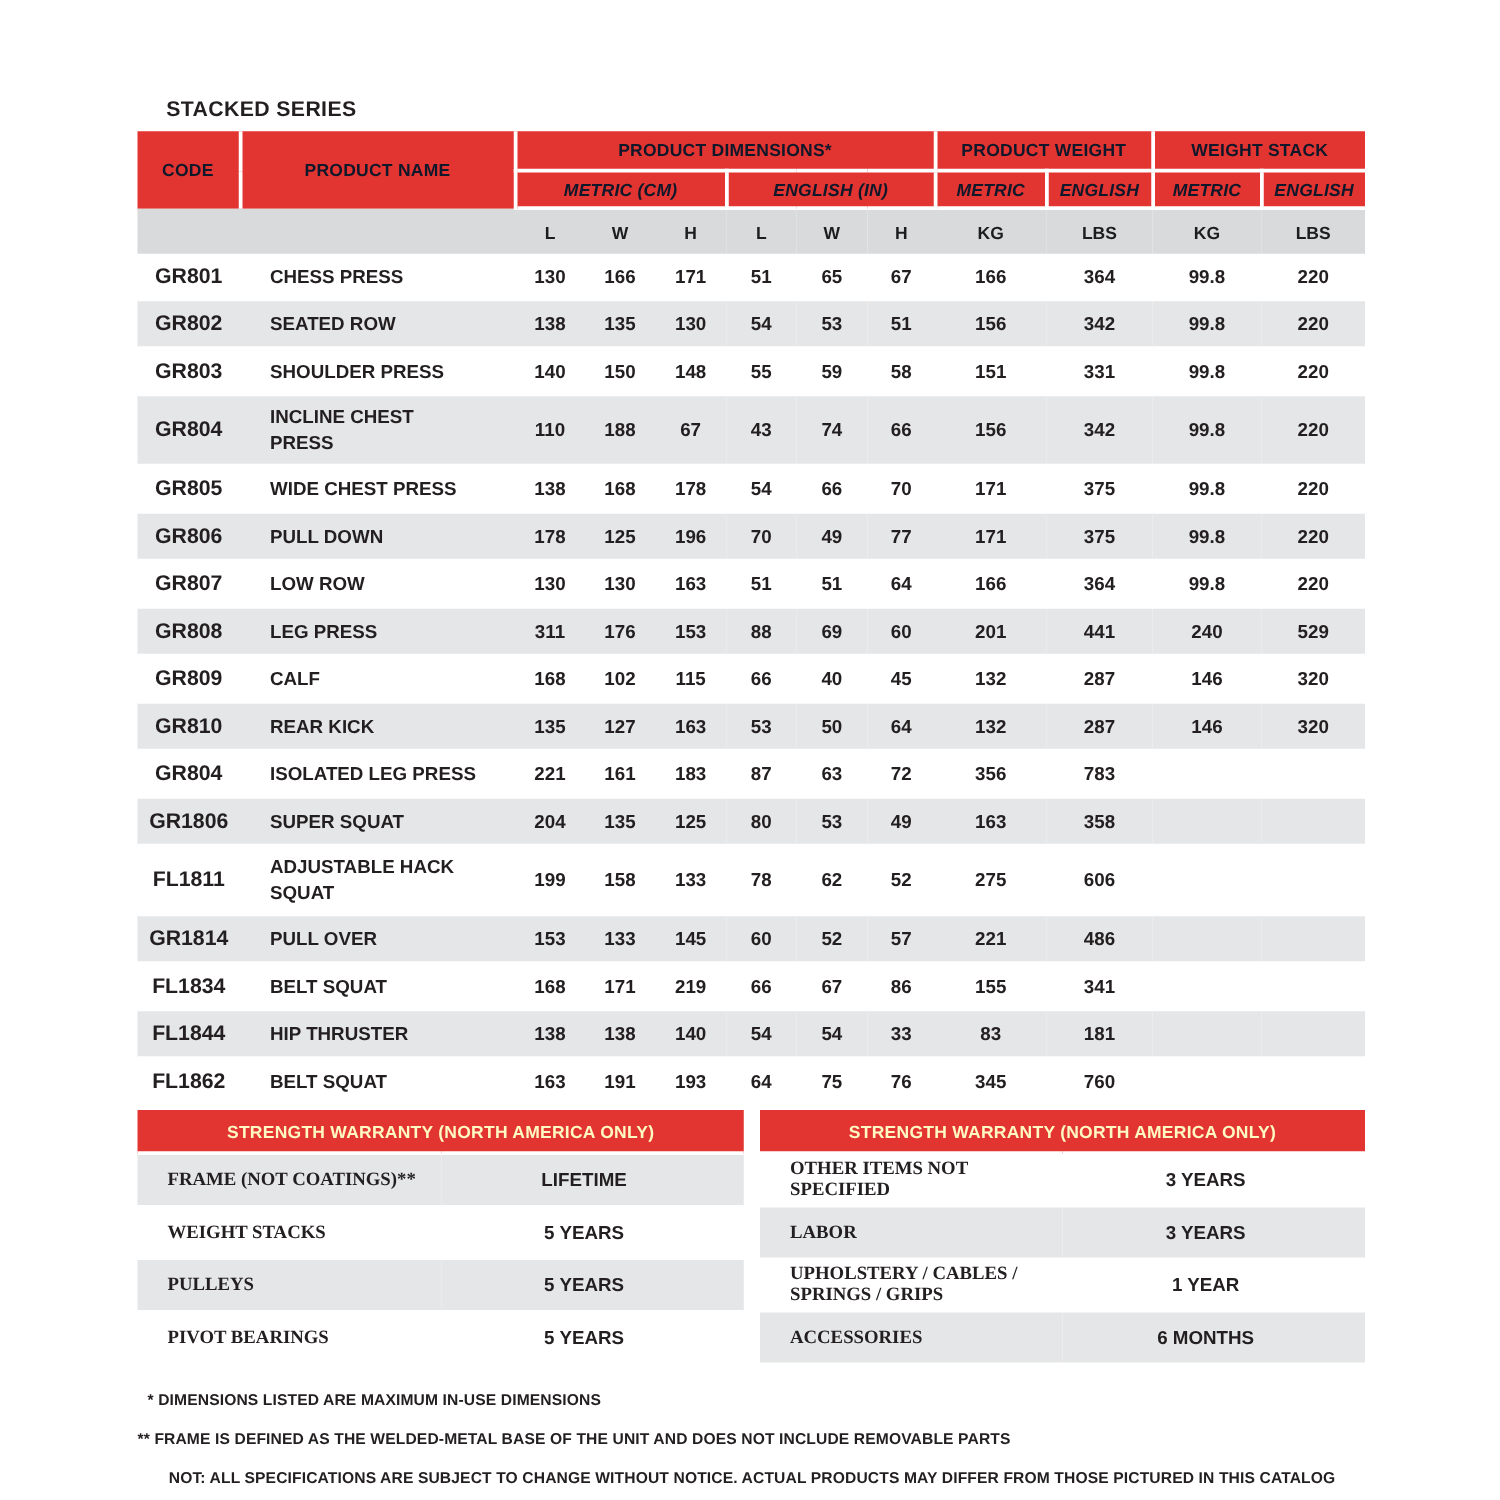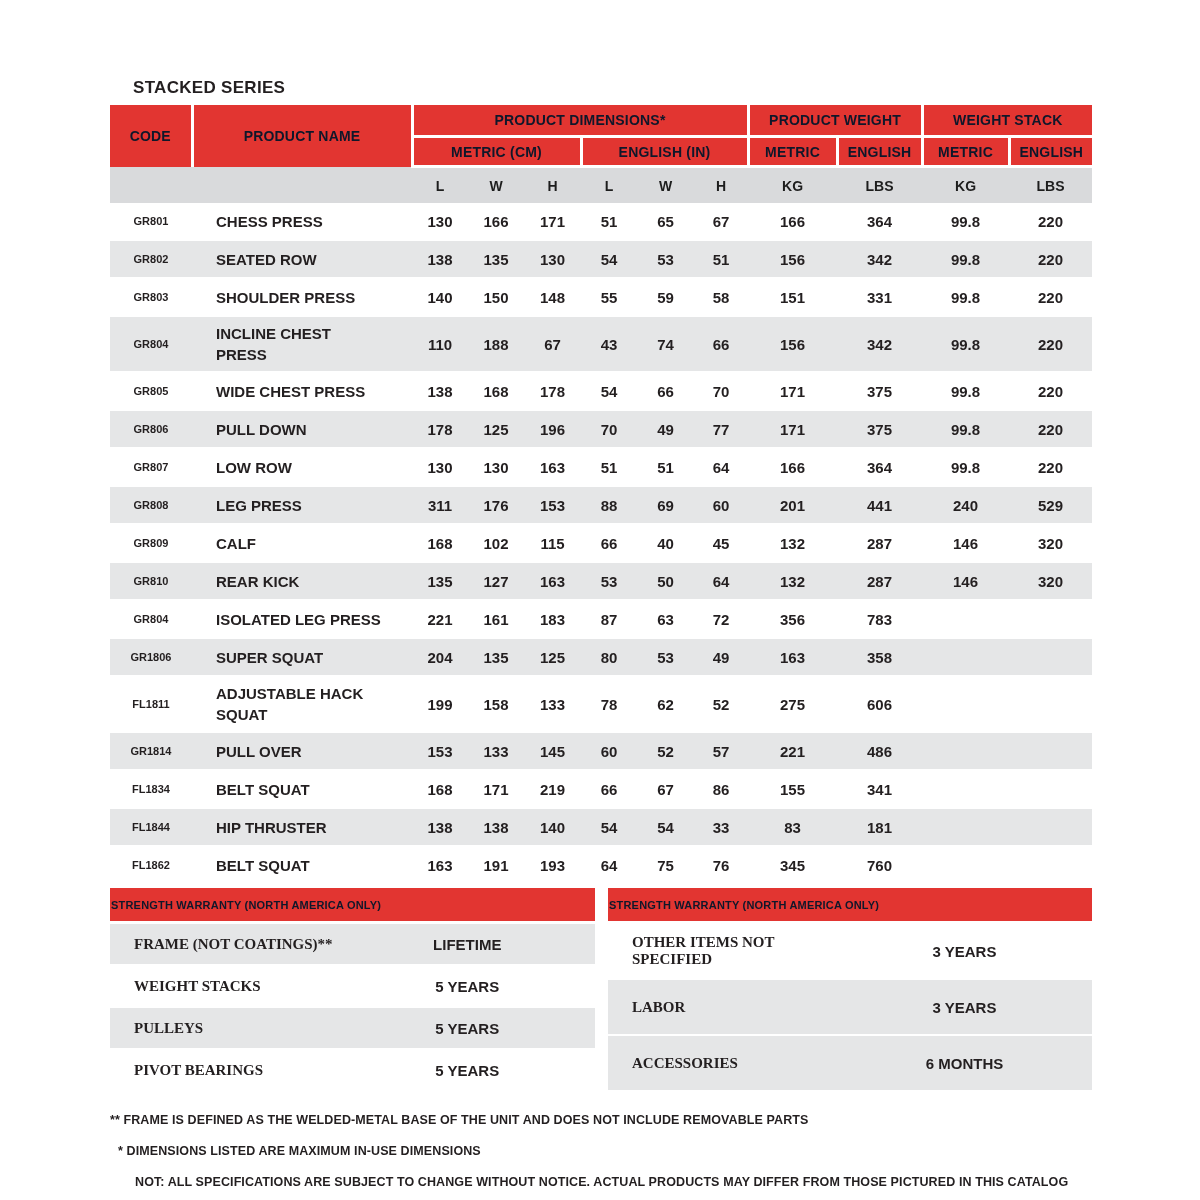--- a/index.html
+++ b/index.html
@@ -20,47 +20,47 @@
   
   table.spec{
     width:982px;border-collapse:collapse;table-layout:fixed;
   }
   table.spec th,table.spec td{padding:0;vertical-align:middle;}
   table.spec thead th.hred{
     background:var(--red);color:#0f172a;text-align:center;
     font-size:14px;letter-spacing:.2px;
   }
   table.spec thead tr.h1 th{height:30px;}
-  table.spec thead tr.h2 th{height:27px;}
+  table.spec thead tr.h2 th{height:27px;font-style:italic;}
   table.spec thead th.hred{border-right:3px solid #fff;border-bottom:3px solid #fff;}
   table.spec thead tr.h1 th:last-child,
   table.spec thead tr.h2 th:last-child{border-right:none;}
   table.spec thead th.norb{border-bottom:none;margin-left:36px;}
   table.spec thead tr.units th{
     background:var(--unitgray);height:35px;font-size:14px;
     text-align:center;color:#1d1d1d;
   }
   table.spec tbody td{
     text-align:center;font-size:15px;height:36px;
     border-bottom:2px solid #fff;
   }
   table.spec tbody tr.gray td{background:var(--gray);}
   table.spec tbody tr.tall td{height:54px;}
-  table.spec tbody td.code{font-size:11px;}
+  table.spec tbody td.code{font-size:17px;}
   table.spec tbody td.name{
     text-align:left;padding-left:24px;white-space:pre-line;line-height:1.4;
   }
 
   
   .warranty-wrap{display:flex;gap:13px;margin-top:3px;width:982px;}
   table.warranty{border-collapse:collapse;table-layout:fixed;}
   table.warranty.left{width:485px;}
   table.warranty.right{width:484px;}
   table.warranty th.whead{
-    background:var(--red);color:#0f172a;font-size:11px;text-align:left;
+    background:var(--red);color:#fef9c3;font-size:14px;text-align:center;
     height:31px;border-bottom:3px solid #fff;letter-spacing:.2px;
   }
   table.warranty td{
     height:38px;font-size:15px;vertical-align:middle;
     border-bottom:2px solid #fff;
   }
   table.warranty tr.gray td{background:var(--gray);}
   table.warranty td.wlabel{text-align:left;padding-left:24px;font-family:Liberation Serif, serif;}
   table.warranty td.wvalue{text-align:center;padding-right:14px;white-space:nowrap;}
 
@@ -402,27 +402,31 @@
       </thead>
       <tbody>
           <tr>
             <td class="wlabel">OTHER ITEMS NOT SPECIFIED</td>
             <td class="wvalue">3 YEARS</td>
           </tr>
           <tr class="gray">
             <td class="wlabel">LABOR</td>
             <td class="wvalue">3 YEARS</td>
           </tr>
+          <tr>
+            <td class="wlabel">UPHOLSTERY / CABLES / SPRINGS / GRIPS</td>
+            <td class="wvalue">1 YEAR</td>
+          </tr>
           <tr class="gray">
             <td class="wlabel">ACCESSORIES</td>
             <td class="wvalue">6 MONTHS</td>
           </tr>
         </tbody>
     </table>
   </div>
 
   <div class="footnotes">
+    <div class="fn fn1">* DIMENSIONS LISTED ARE MAXIMUM IN-USE DIMENSIONS</div>
     <div class="fn fn2">** FRAME IS DEFINED AS THE WELDED-METAL BASE OF THE UNIT AND DOES NOT INCLUDE REMOVABLE PARTS</div>
-    <div class="fn fn1">* DIMENSIONS LISTED ARE MAXIMUM IN-USE DIMENSIONS</div>
     <div class="fn fn3">NOT: ALL SPECIFICATIONS ARE SUBJECT TO CHANGE WITHOUT NOTICE. ACTUAL PRODUCTS MAY DIFFER FROM THOSE PICTURED IN THIS CATALOG</div>
   </div>
 
 </div>
 
 </body></html>

